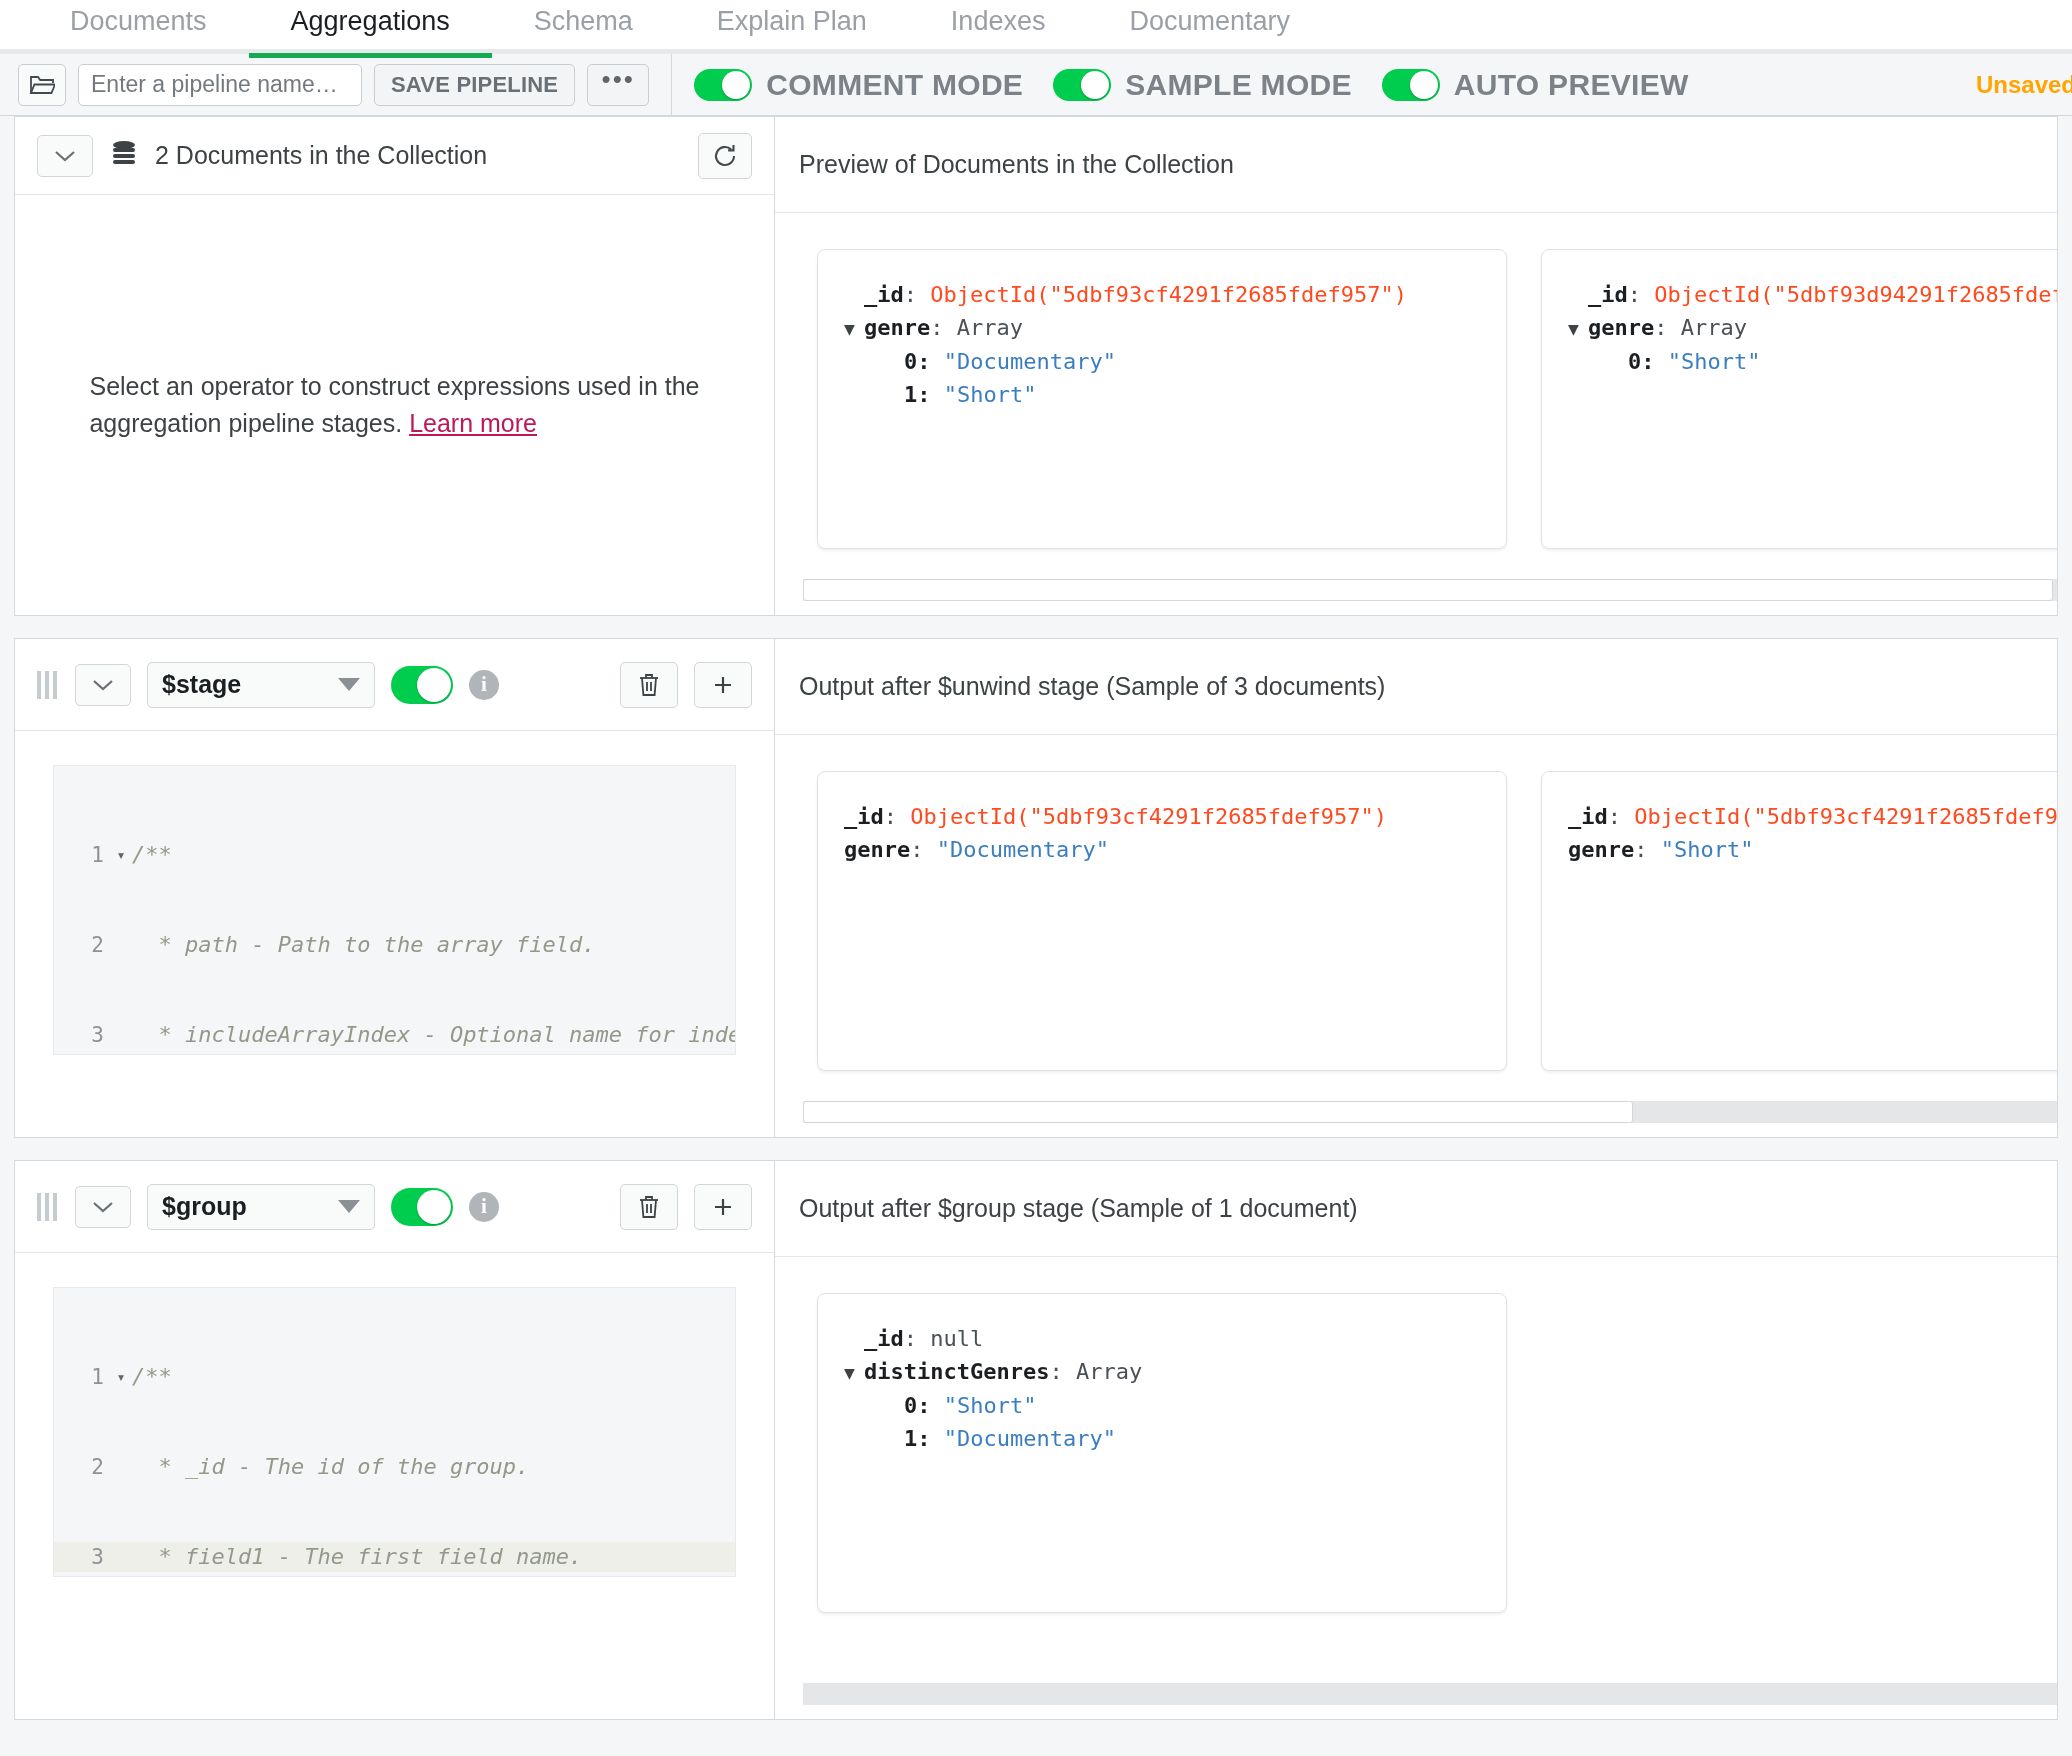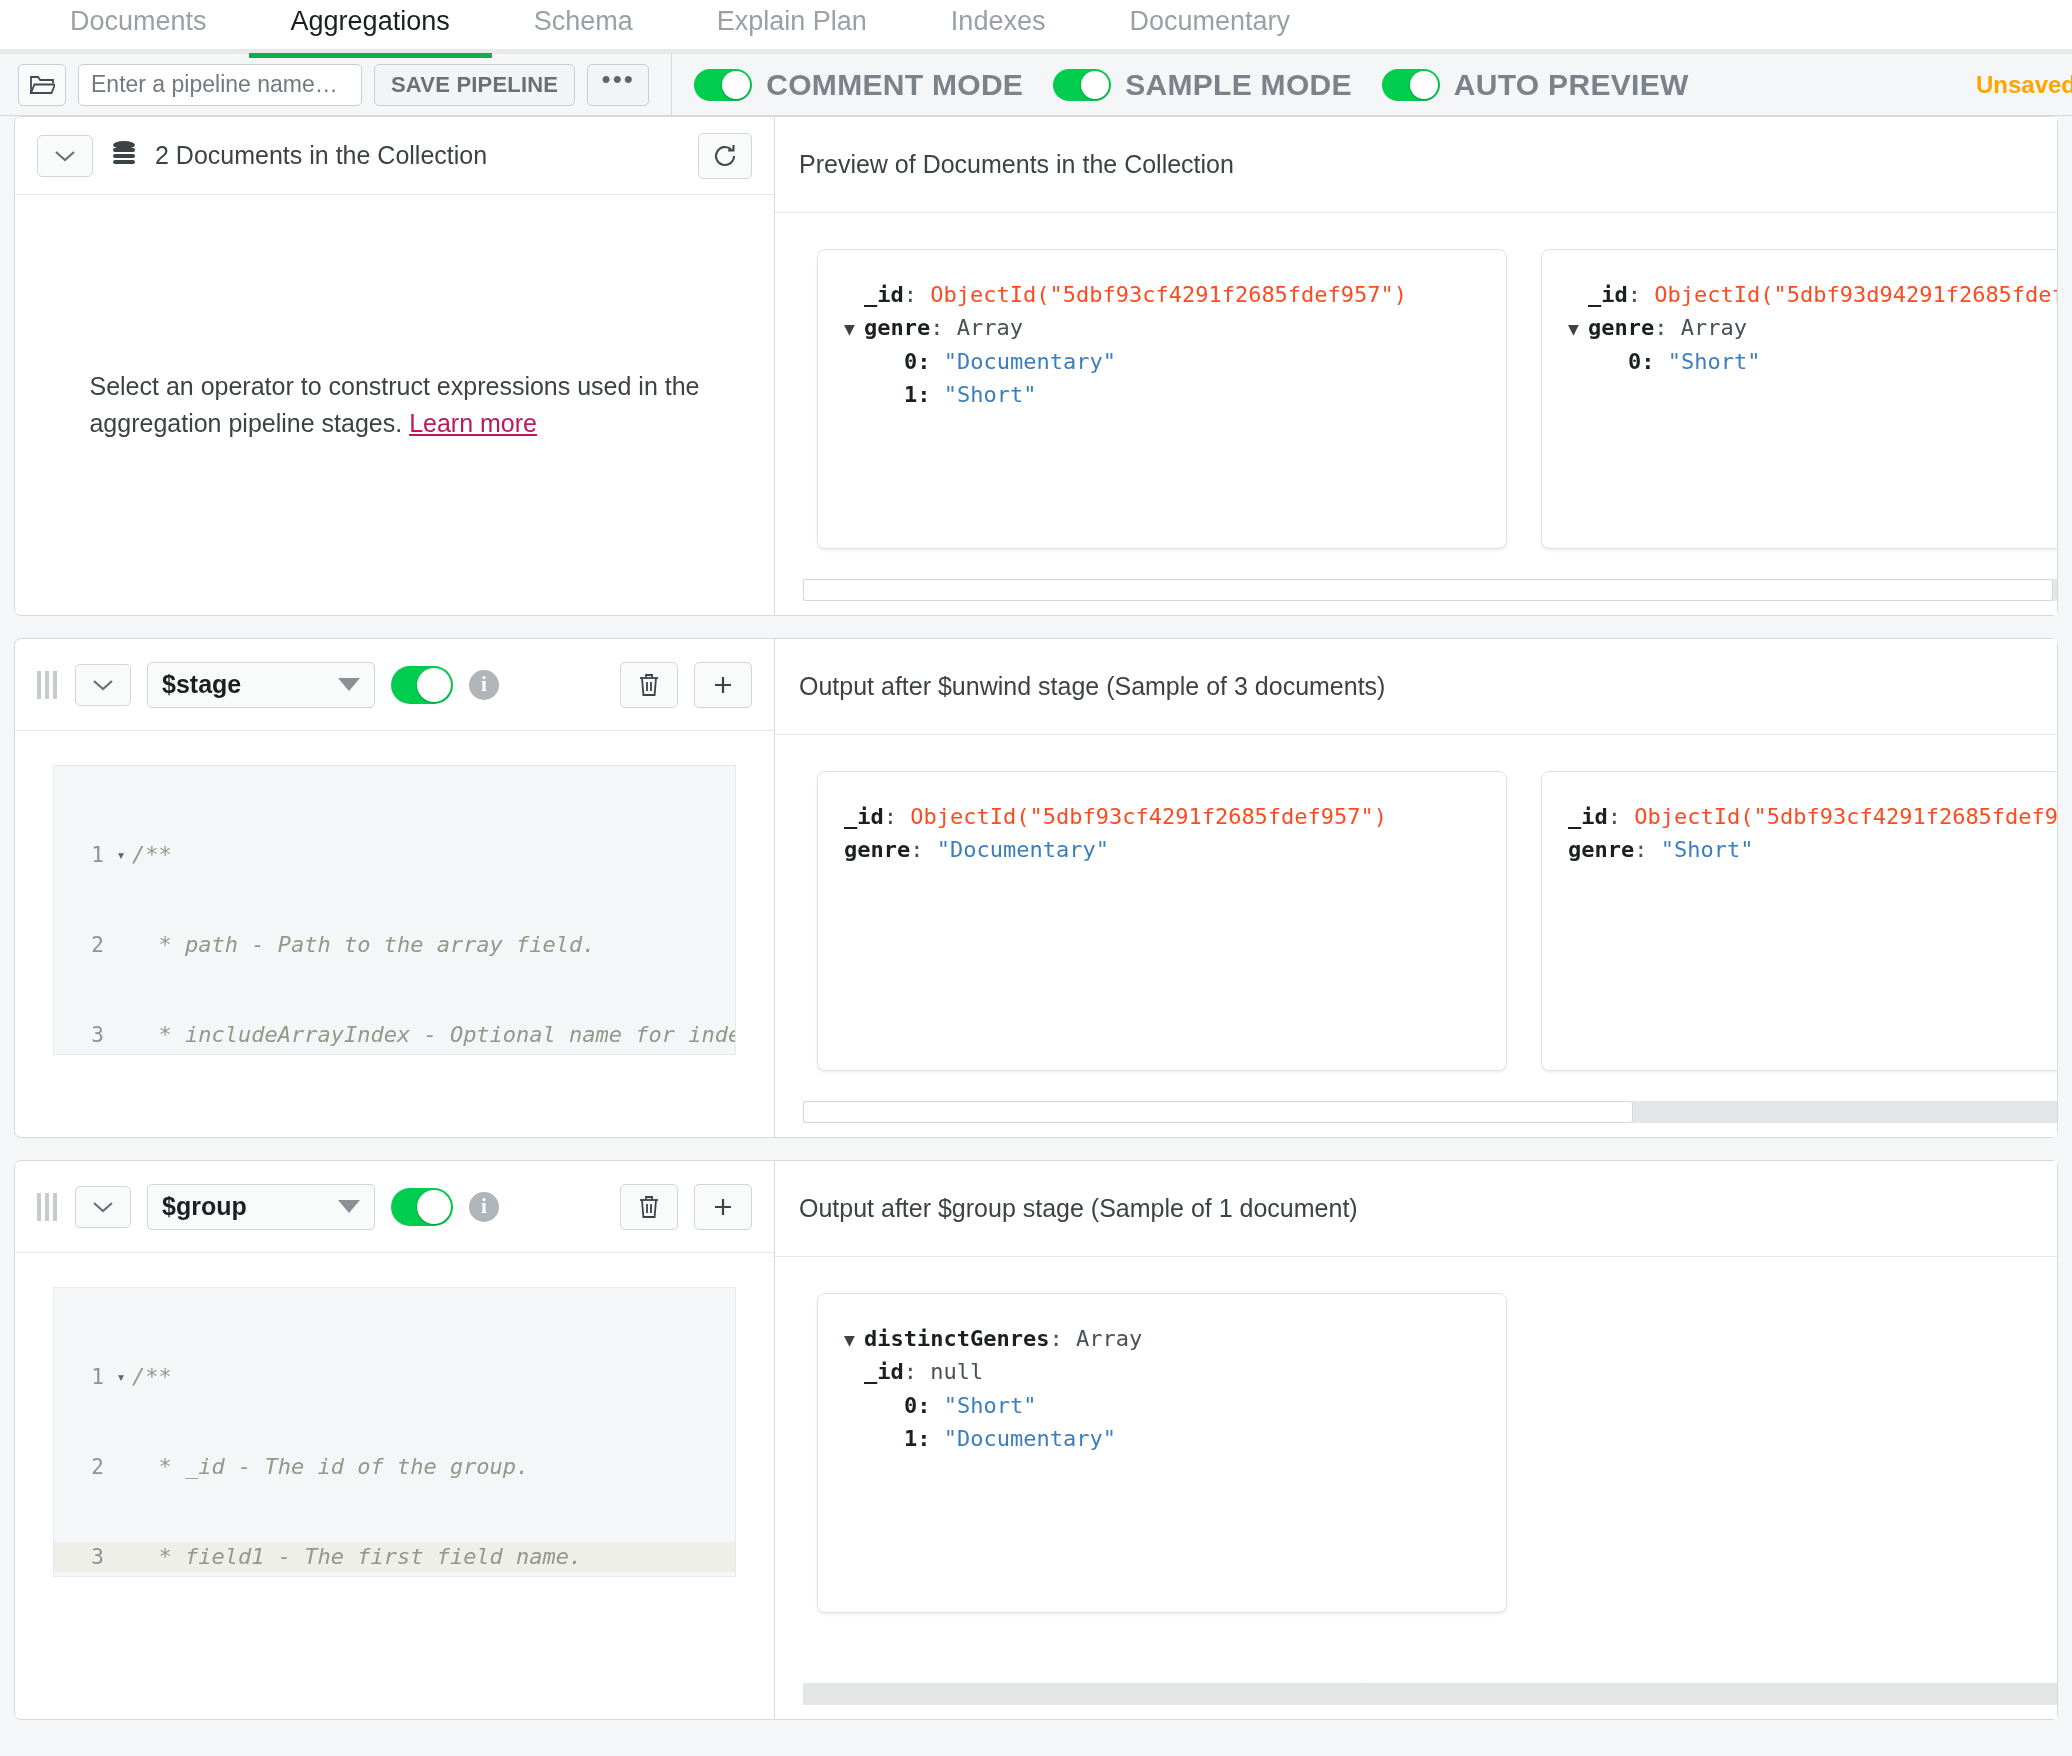--- a/index.html
+++ b/index.html
@@ -121,21 +121,21 @@
   }
 
   
   .body { position: relative; height: 1640px; background: #f5f6f7; }
 
   .stage-row {
     display: flex;
     background: #ffffff;
     border: 1px solid #d6d9dc;
     margin: 0 14px 22px 14px;
-    border-radius: 7px;
+    border-radius: 0;
     position: relative;
   }
   .left-pane  { width: 760px; border-right: 1px solid #d6d9dc; flex: none; }
   .right-pane { flex: 1; background: #fff; position: relative; overflow: hidden; }
 
   
   .block-collection { height: 500px; }
   .coll-head {
     height: 78px; display: flex; align-items: center; gap: 18px;
     padding: 0 22px; border-bottom: 1px solid #e4e7e9;
@@ -483,22 +483,22 @@
           
           
         </div>
       </div>
     </div>
 
     <div class="right-pane">
       <div class="preview-head">Output after $group stage (Sample of 1 document)</div>
       <div class="doc-strip">
         <div class="doc-card" style="height:320px">
+          <div><span class="caret">&nbsp;</span><span class="k-name">_id</span><span class="v-type">: </span><span class="v-null">null</span></div>
           <div><span class="caret">▼</span><span class="k-name">distinctGenres</span><span class="v-type">: </span><span class="v-type">Array</span></div>
-          <div><span class="caret">&nbsp;</span><span class="k-name">_id</span><span class="v-type">: </span><span class="v-null">null</span></div>
           <div class="indent2"><span class="k-name">0:</span> <span class="v-str">"Short"</span></div>
           <div class="indent2"><span class="k-name">1:</span> <span class="v-str">"Documentary"</span></div>
         </div>
       </div>
       <div class="hscroll">
         <div class="thumb" style="width:560px;background:#e4e6e7;border-color:#e4e6e7"></div>
       </div>
     </div>
   </div>
 

